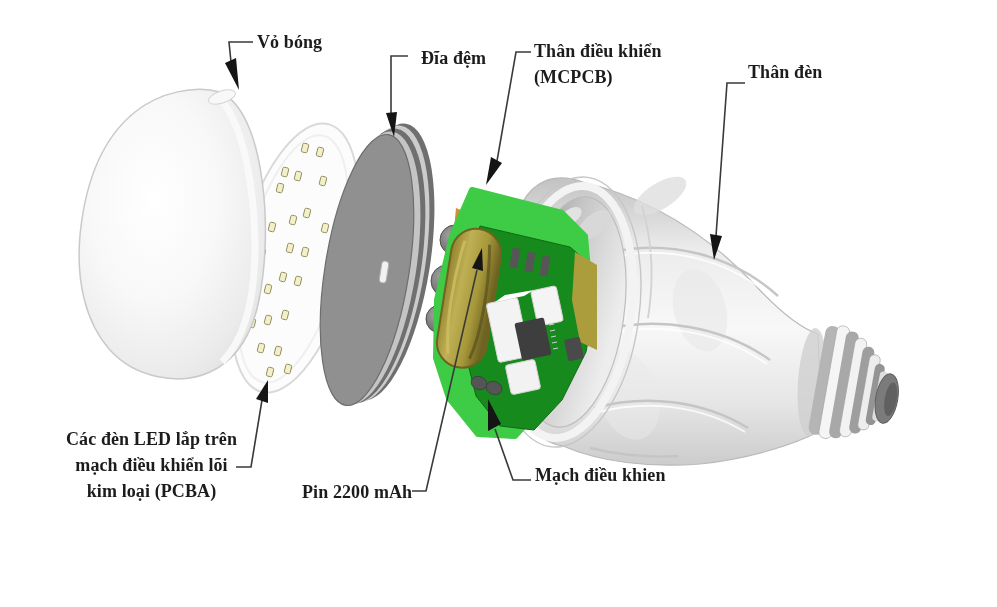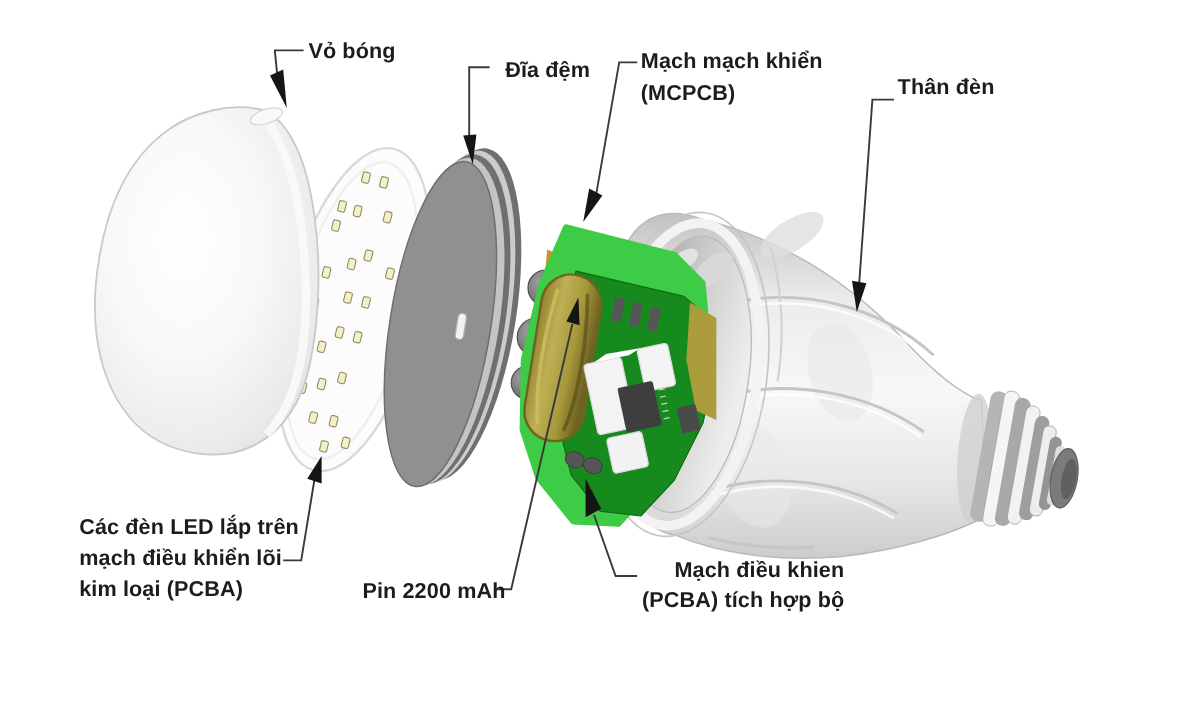--- a/index.html
+++ b/index.html
@@ -1,18 +1,18 @@
 <!DOCTYPE html>
 <html><head>
 <meta charset="utf-8">
 <style>
   html,body{margin:0;padding:0;background:#ffffff;}
   .stage{
     position:relative;width:997px;height:607px;background:#ffffff;overflow:hidden;
-    font-family:Liberation Sans, sans-serif;
+    font-family:Liberation Serif, serif;
   }
   .stage svg{position:absolute;left:0;top:0;}
   .lbl{
     position:absolute;color:#1c1c1c;font-size:18px;font-weight:700;
     line-height:26px;white-space:nowrap;letter-spacing:.1px;
   }
   .lbl.small-lh{line-height:25px;}
 </style>
 </head>
 <body>
@@ -224,36 +224,35 @@
 
 <div class="lbl" style="left:257px;top:29px;">
   <div>Vỏ bóng</div>
 </div>
 
 <div class="lbl" style="left:411px;top:45px;margin-left:10px;">
   <div>Đĩa đệm</div>
 </div>
 
 <div class="lbl" style="left:534px;top:38px;">
-  <div>Mạch mạch khiển</div>
+  <div>Thân điều khiển</div>
   <div>(MCPCB)</div>
 </div>
 
 <div class="lbl" style="left:748px;top:59px;">
   <div>Thân đèn</div>
 </div>
 
-<div class="lbl" style="left:66px;top:426px;">
+<div class="lbl" style="left:66px;top:426px;text-align:center;">
   <div>Các đèn LED lắp trên</div>
   <div>mạch điều khiển lõi</div>
   <div>kim loại (PCBA)</div>
 </div>
 
 <div class="lbl" style="left:302px;top:479px;">
   <div>Pin 2200 mAh</div>
 </div>
 
 <div class="lbl small-lh" style="left:535px;top:463px;text-align:right;">
   <div>Mạch điều khien</div>
-  <div>(PCBA) tích hợp bộ</div>
 </div>
 
 </div>
 
 </body></html>

